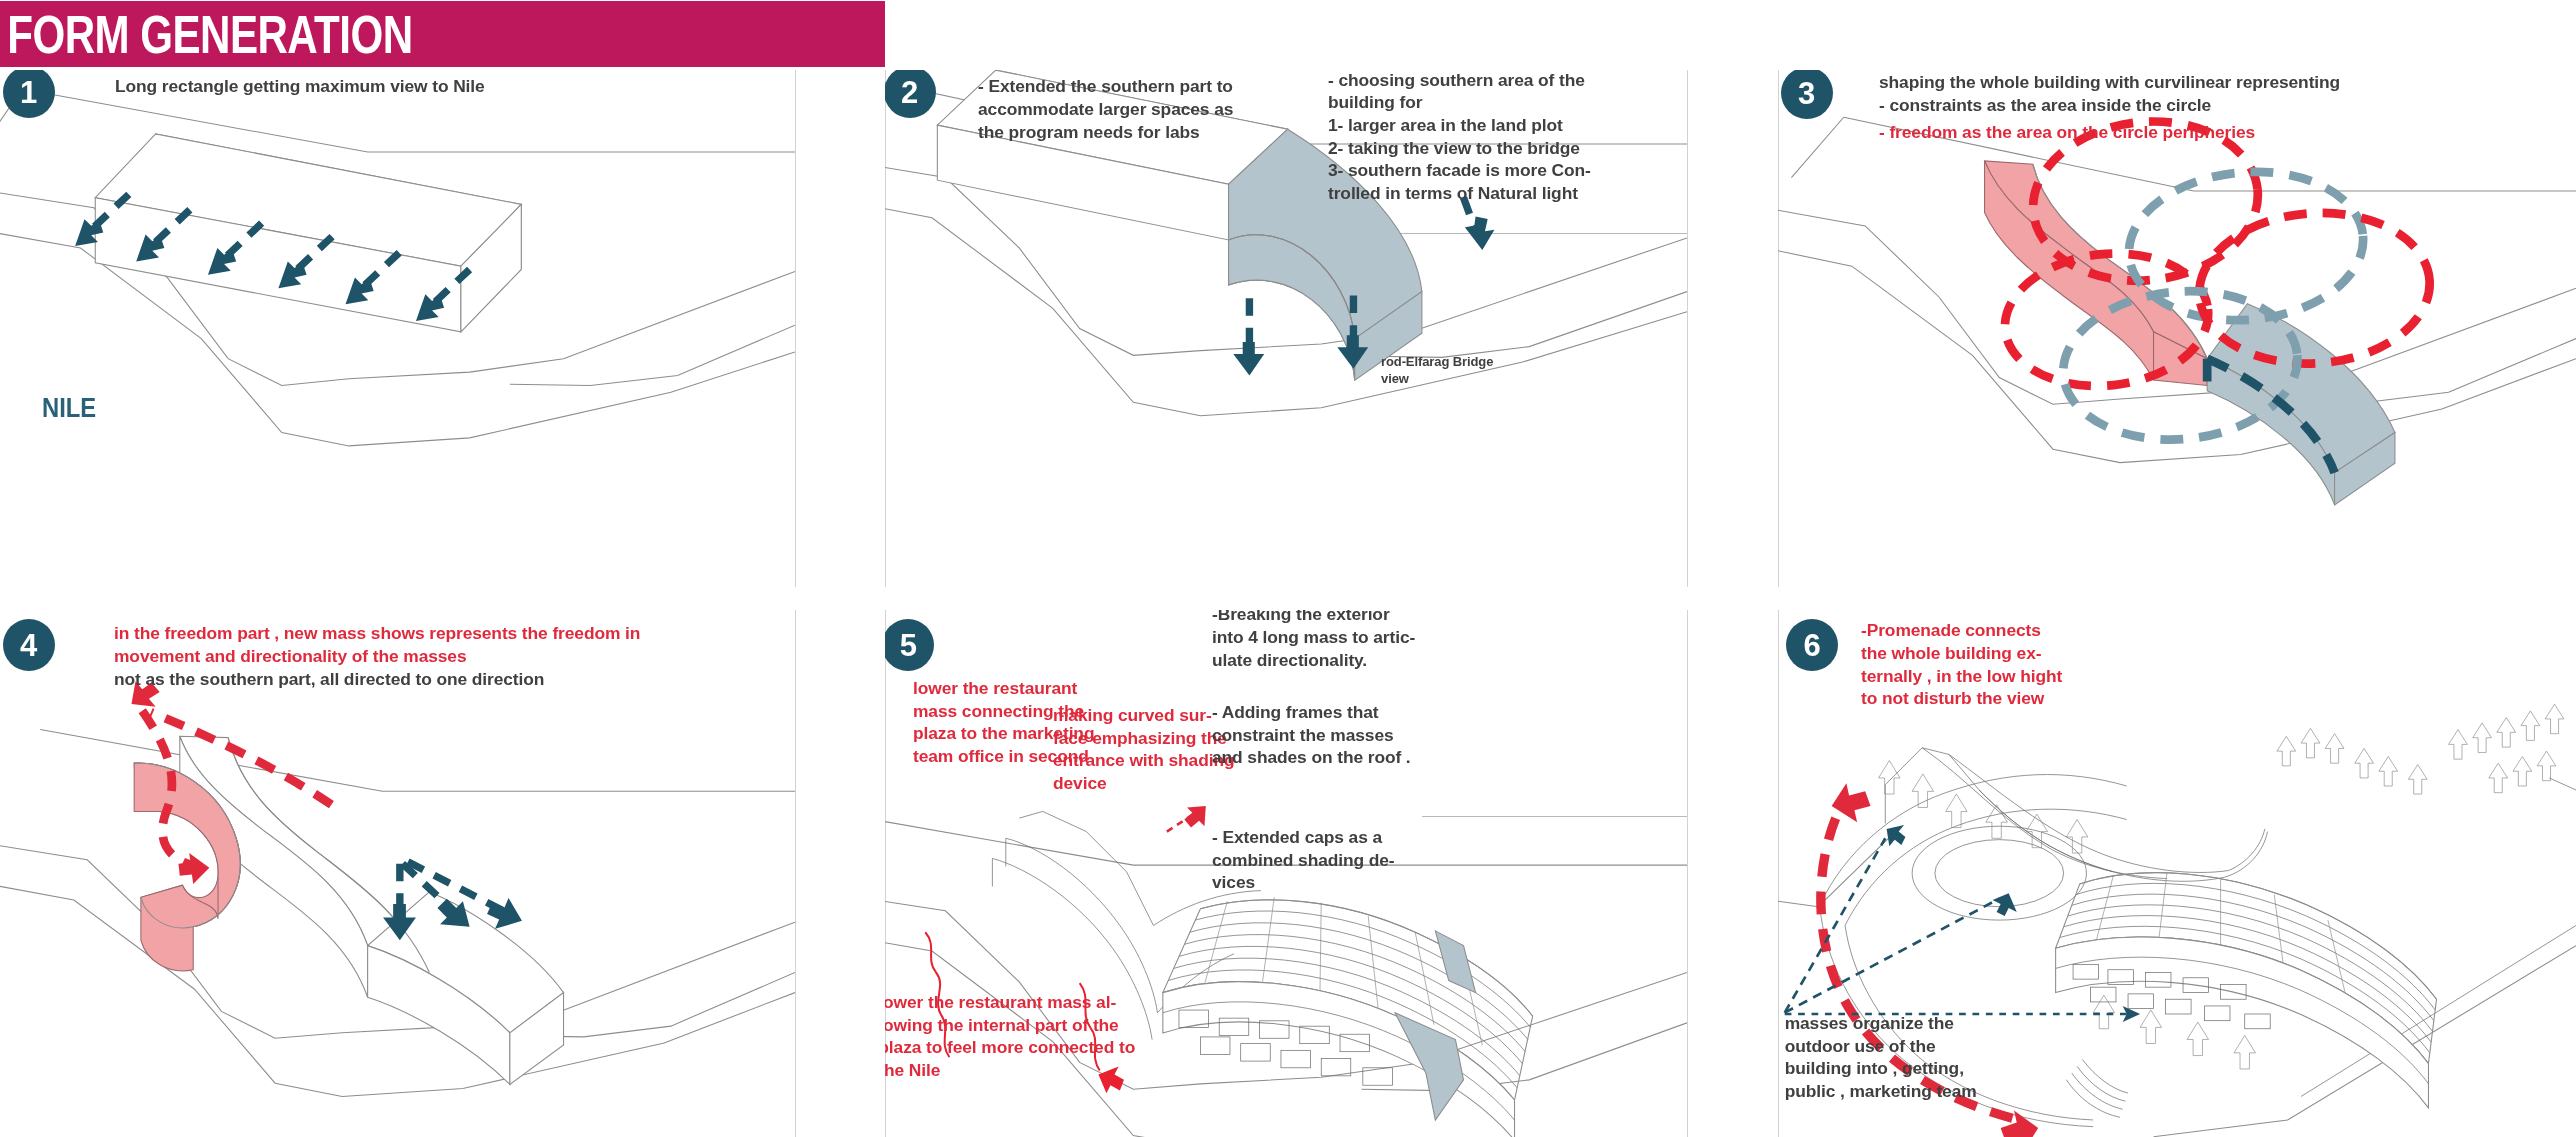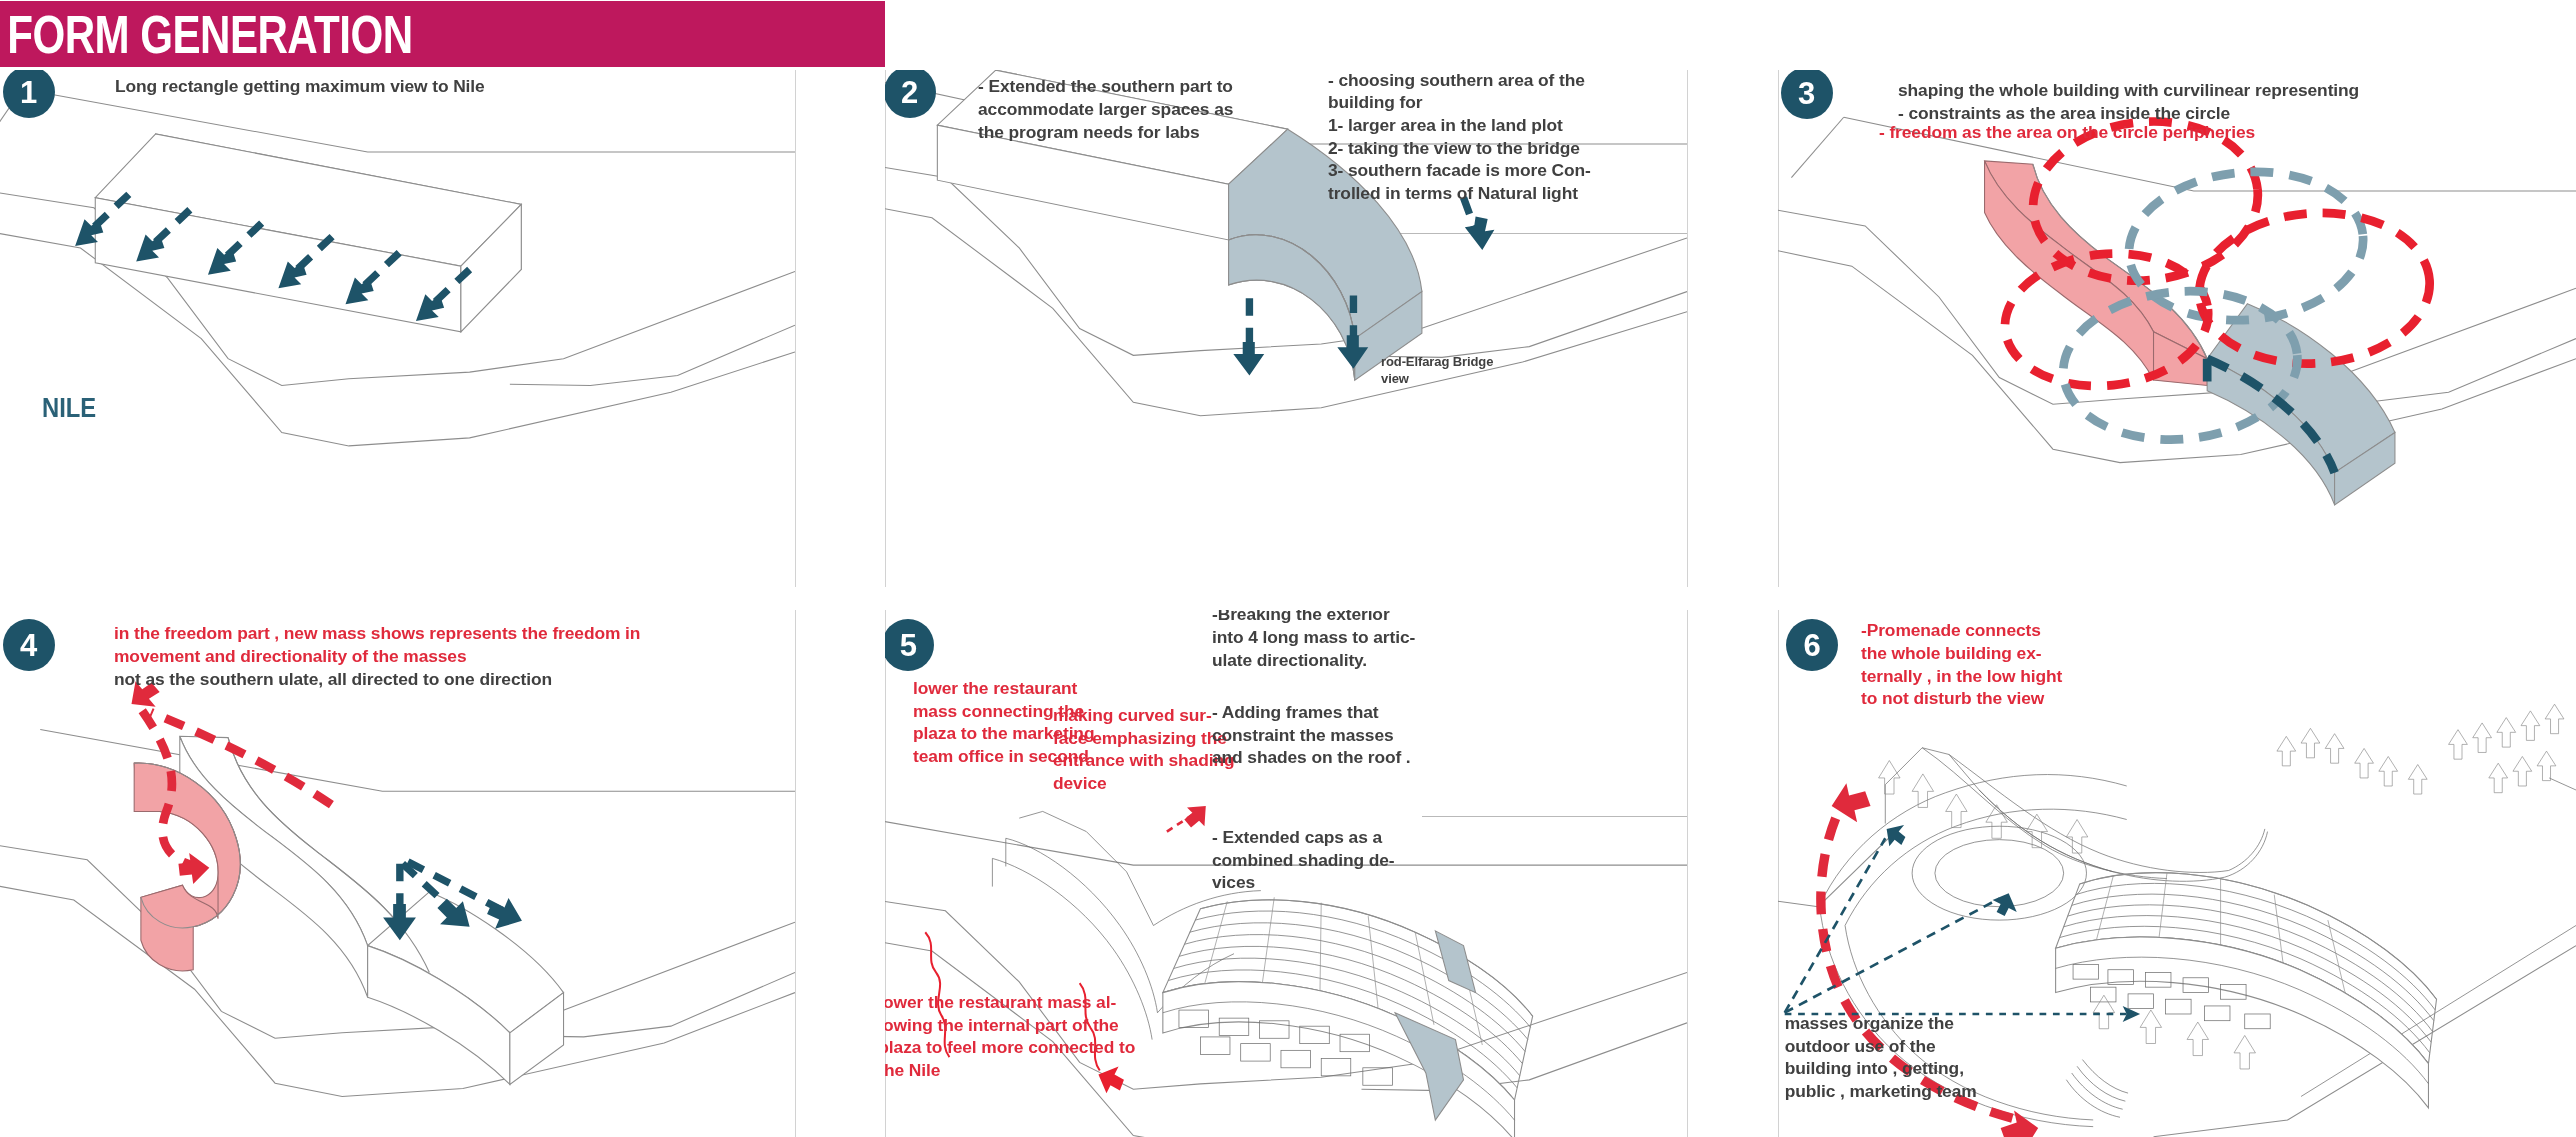--- a/index.html
+++ b/index.html
@@ -212,21 +212,21 @@
         <ellipse class="dash-blue" cx="698" cy="262" rx="175" ry="110" transform="rotate(-5 698 262)"></ellipse>
         <ellipse class="dash-red" cx="800" cy="325" rx="172" ry="112" transform="rotate(-4 800 325)"></ellipse>
         <ellipse class="dash-red" cx="490" cy="372" rx="152" ry="98" transform="rotate(-6 490 372)"></ellipse>
         <ellipse class="dash-blue" cx="600" cy="440" rx="175" ry="110" transform="rotate(-5 600 440)"></ellipse>
       </g>
       <path class="dash-blue" d="M 640,430 C 710,460 800,520 830,600" style="stroke:#1e5368;"></path>
       <path class="dash-blue" d="M 640,430 L 640,478" style="stroke:#1e5368;"></path>
     </svg>
 
     <div class="badge" style="left:2.7px; top:-2.7px;">3</div>
-    <div class="note teal" style="left:101px; top:9px; width:597px; font-size:17.4px;margin-left:19px;">shaping the whole building with curvilinear representing
+    <div class="note teal" style="left:101px; top:1px; width:597px; font-size:17.4px;">shaping the whole building with curvilinear representing
 - constraints as the area inside the circle</div>
     <div class="note red" style="left:101px; top:51px; width:597px; font-size:17.4px;">- freedom as the area on the circle peripheries</div>
   </div>
 
   <div class="panel" style="left:0; top:610px; width:795px; height:527px;">
     <svg width="795" height="527" viewBox="0 0 1185 785">
       <path class="site" d="M 60,178 L 570,270 L 1185,270"></path>
       <path class="site" d="M -20,348 L 130,372 L 240,478 L 330,598 L 410,638 L 510,630 L 690,620 L 830,600 L 1185,465"></path>
       <path class="site" d="M -20,408 L 110,432 L 290,565 L 410,705 L 510,725 L 690,713 L 990,645 L 1185,570"></path>
       <path class="site" d="M 1185,540 L 1000,620 L 870,636 L 750,634"></path>
@@ -261,21 +261,21 @@
         <path class="arrow-teal" d="M 600,378 L 680,452"></path>
         <path class="arrow-teal-head" d="M 700,472 l -10,-38 l -10,10 l -14,-14 l -14,14 l 14,14 l -10,10 Z"></path>
         <path class="arrow-teal" d="M 608,375 L 750,448"></path>
         <path class="arrow-teal-head" d="M 778,463 l -20,-34 l -6,14 l -18,-8 l -8,18 l 18,8 l -6,14 Z"></path>
       </g>
     </svg>
 
     <div class="badge" style="left:2.7px; top:9.4px;">4</div>
     <div class="note red" style="left:114px; top:12px; width:557px; font-size:17.4px;">in the freedom part , new mass shows represents the freedom in
 movement and directionality of the masses</div>
-    <div class="note teal" style="left:114px; top:58px; width:557px; font-size:17.4px;">not as the southern ulate, all directed to one direction</div>
+    <div class="note teal" style="left:114px; top:58px; width:557px; font-size:17.4px;">not as the southern part, all directed to one direction</div>
   </div>
 
   <div class="panel" style="left:885px; top:610px; width:802px; height:527px;">
     <svg width="802" height="527" viewBox="0 0 1195 785">
       <path class="site" d="M -30,310 L 370,380 L 1195,380"></path>
       <path class="site" d="M -60,425 L 90,448 L 200,554 L 290,674 L 370,714 L 470,706 L 650,696 L 790,676 L 1195,540"></path>
       <path class="site" d="M -60,485 L 70,508 L 250,643 L 370,783 L 470,800"></path>
       <path class="site" d="M 1195,615 L 960,700 L 830,716 L 710,714"></path>
 
       <path class="fine" d="M 200,310 L 235,300 L 300,330 L 360,390 L 400,470"></path>

